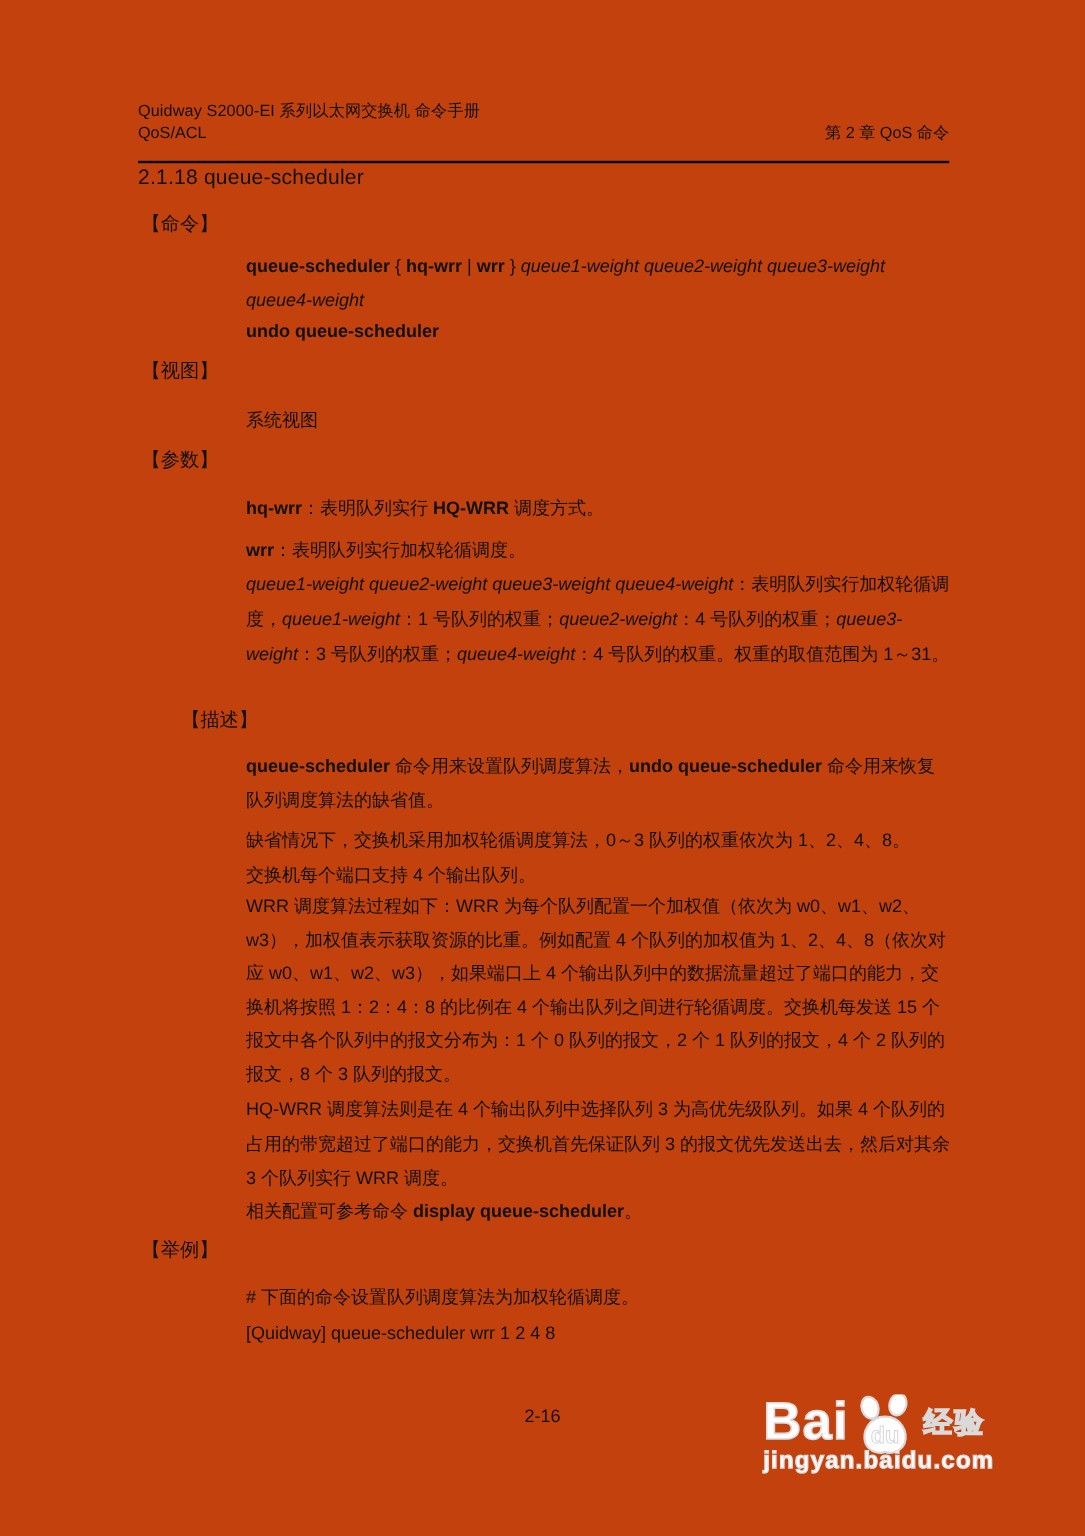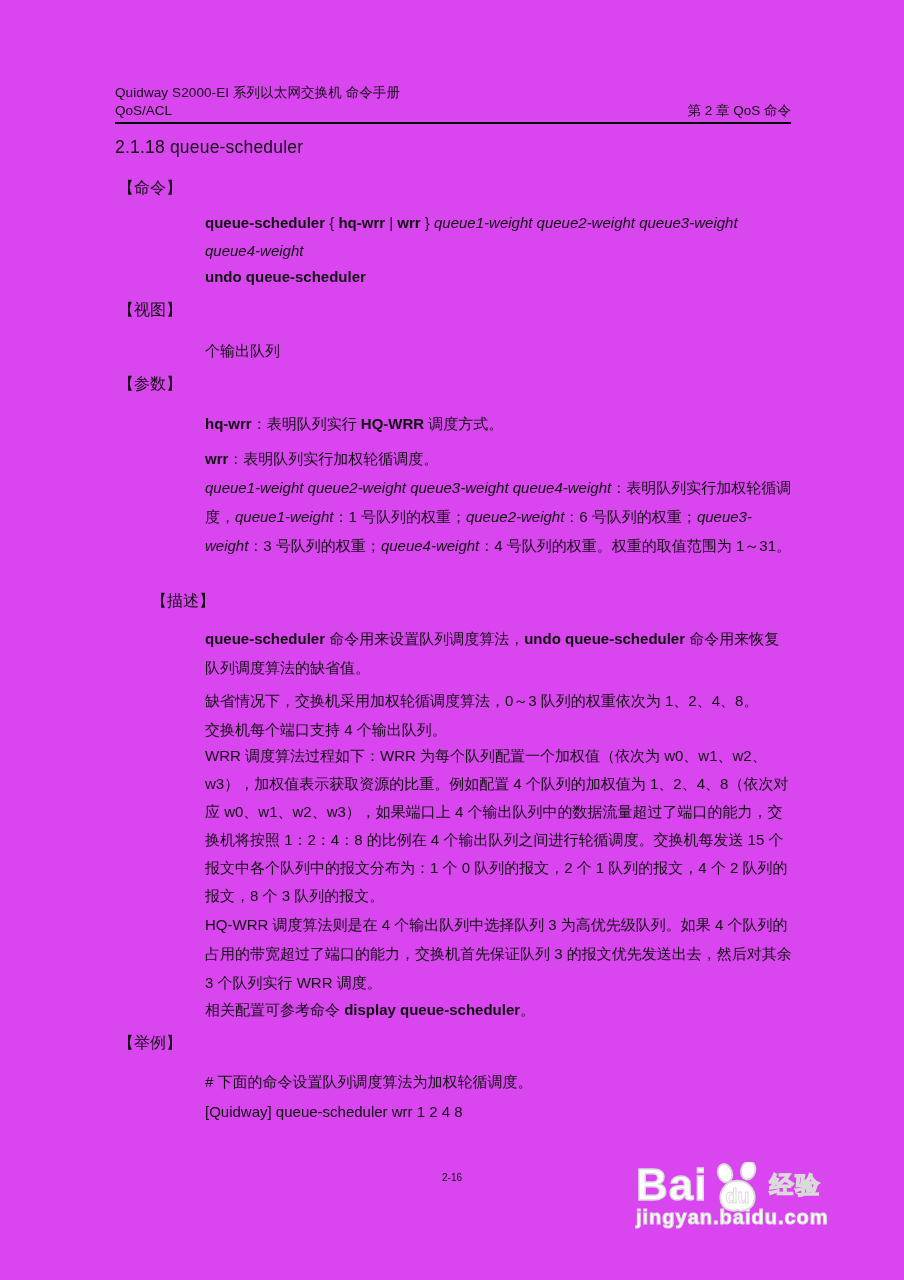--- a/index.html
+++ b/index.html
@@ -4,29 +4,29 @@
 <style>
   * { margin:0; padding:0; box-sizing:border-box; }
   html,body { background:#ffffff; }
   body {
     width:904px; height:1280px;
     font-family:"Liberation Sans","DejaVu Sans",sans-serif;
     color:#111;
     position:relative;
     overflow:hidden;
   }
-  .page { position:absolute; inset:0; width:904px; height:1280px; background:#d946ef; }
+  .page { position:absolute; inset:0; width:904px; height:1280px; background:#c2410c; }
 
   
   .header { position:absolute; left:115px; top:84px; width:676px; }
   .header-line1 { font-size:13.5px; line-height:18px; letter-spacing:.1px; }
   .header-line2 {
     display:flex; justify-content:space-between; align-items:center;
     font-size:13.5px; line-height:18px;
-    border-bottom:2px solid #000; padding-bottom:2px;
+    border-bottom:2px solid #000; padding-bottom:14px;
   }
 
   
   .section-heading {
     position:absolute; left:115px; top:137px;
     font-size:17.5px; font-weight:400; letter-spacing:.2px;
   }
   .lbl { position:absolute; left:118px; font-size:16px; line-height:20px; }
   .lbl-command     { top:178px; }
   .lbl-view        { top:300px; }
@@ -54,21 +54,21 @@
   .blk-desc-3     { top:715px; }
   .blk-desc-4     { top:742px; line-height:28px; }
   .blk-desc-5     { top:910px; }
   .blk-desc-6     { top:995px; }
   .blk-ex-comment { top:1067px; }
   .blk-ex-cmd     { top:1097px; }
 
   
   .footer {
     position:absolute; left:0; top:1172px; width:904px;
-    text-align:center; font-size:10px;
+    text-align:center; font-size:15px;
   }
 
   
   .watermark {
     position:absolute; top:1160px; right:12px; width:256px;
     color:#fdfdfd;
     -webkit-text-stroke:1.3px #dadada;
     text-stroke:1.3px #dadada;
     font-weight:700;
     user-select:none;
@@ -92,26 +92,26 @@
     </div>
   </div>
 
   <div class="section-heading">2.1.18  queue-scheduler</div>
 
   <div class="lbl lbl-command">【命令】</div>
   <div class="blk blk-cmd-syntax"><span class="b">queue-scheduler</span><span> { </span><span class="b">hq-wrr</span><span> | </span><span class="b">wrr</span><span> } </span><span class="i">queue1-weight queue2-weight queue3-weight queue4-weight</span></div>
   <div class="blk blk-cmd-undo"><span class="b">undo queue-scheduler</span></div>
 
   <div class="lbl lbl-view">【视图】</div>
-  <div class="blk blk-view-text">个输出队列</div>
+  <div class="blk blk-view-text">系统视图</div>
 
   <div class="lbl lbl-params">【参数】</div>
   <div class="blk blk-param-hq"><span class="b">hq-wrr</span><span>：表明队列实行 </span><span class="b">HQ-WRR</span><span> 调度方式。</span></div>
   <div class="blk blk-param-wrr"><span class="b">wrr</span><span>：表明队列实行加权轮循调度。</span></div>
-  <div class="blk blk-param-wt"><span class="i">queue1-weight queue2-weight queue3-weight queue4-weight</span><span>：表明队列实行加权轮循调度，</span><span class="i">queue1-weight</span><span>：1 号队列的权重；</span><span class="i">queue2-weight</span><span>：6 号队列的权重；</span><span class="i">queue3-weight</span><span>：3 号队列的权重；</span><span class="i">queue4-weight</span><span>：4 号队列的权重。权重的取值范围为 1～31。</span></div>
+  <div class="blk blk-param-wt"><span class="i">queue1-weight queue2-weight queue3-weight queue4-weight</span><span>：表明队列实行加权轮循调度，</span><span class="i">queue1-weight</span><span>：1 号队列的权重；</span><span class="i">queue2-weight</span><span>：4 号队列的权重；</span><span class="i">queue3-weight</span><span>：3 号队列的权重；</span><span class="i">queue4-weight</span><span>：4 号队列的权重。权重的取值范围为 1～31。</span></div>
 
   <div class="lbl lbl-description">【描述】</div>
   <div class="blk blk-desc-1"><span class="b">queue-scheduler</span><span> 命令用来设置队列调度算法，</span><span class="b">undo queue-scheduler</span><span> 命令用来恢复队列调度算法的缺省值。</span></div>
   <div class="blk blk-desc-2">缺省情况下，交换机采用加权轮循调度算法，0～3 队列的权重依次为 1、2、4、8。</div>
   <div class="blk blk-desc-3">交换机每个端口支持 4 个输出队列。</div>
   <div class="blk blk-desc-4">WRR 调度算法过程如下：WRR 为每个队列配置一个加权值（依次为 w0、w1、w2、w3），加权值表示获取资源的比重。例如配置 4 个队列的加权值为 1、2、4、8（依次对应 w0、w1、w2、w3），如果端口上 4 个输出队列中的数据流量超过了端口的能力，交换机将按照 1：2：4：8 的比例在 4 个输出队列之间进行轮循调度。交换机每发送 15 个报文中各个队列中的报文分布为：1 个 0 队列的报文，2 个 1 队列的报文，4 个 2 队列的报文，8 个 3 队列的报文。</div>
   <div class="blk blk-desc-5">HQ-WRR 调度算法则是在 4 个输出队列中选择队列 3 为高优先级队列。如果 4 个队列的占用的带宽超过了端口的能力，交换机首先保证队列 3 的报文优先发送出去，然后对其余 3 个队列实行 WRR 调度。</div>
   <div class="blk blk-desc-6"><span>相关配置可参考命令 </span><span class="b">display queue-scheduler</span><span>。</span></div>
 
   <div class="lbl lbl-example">【举例】</div>

